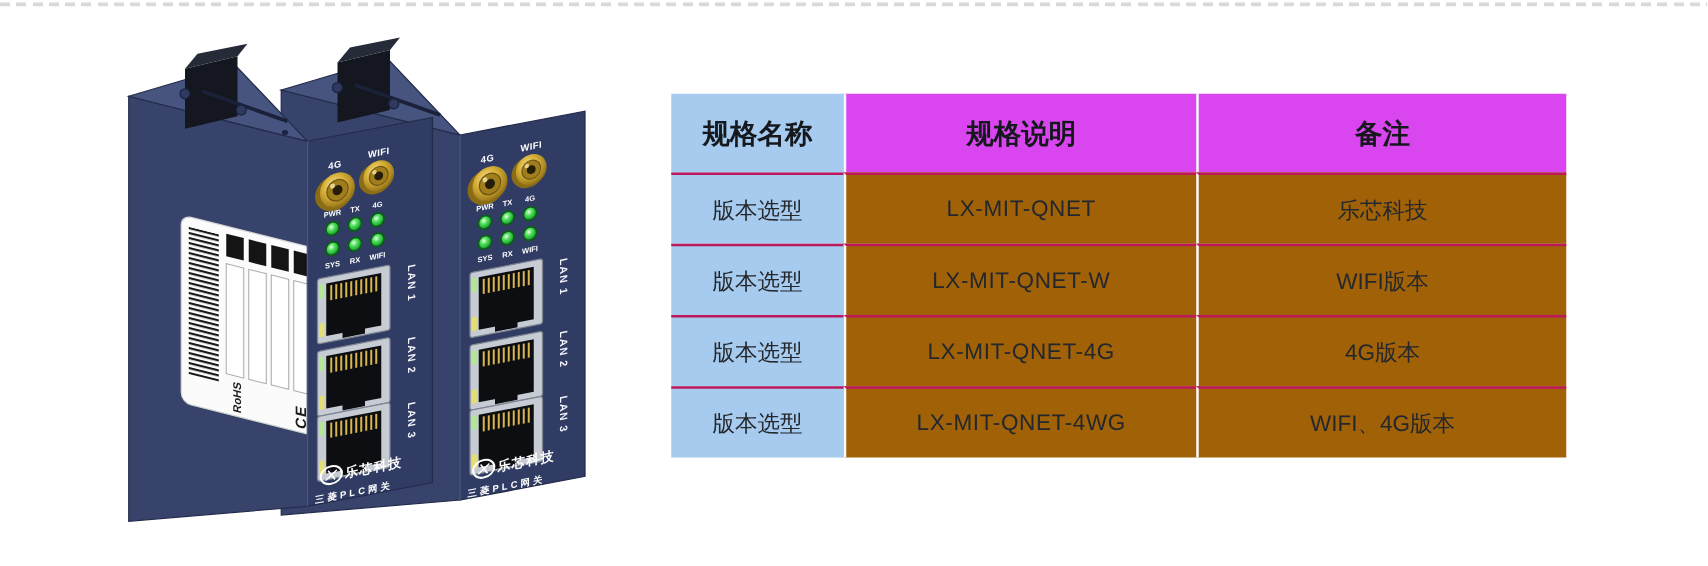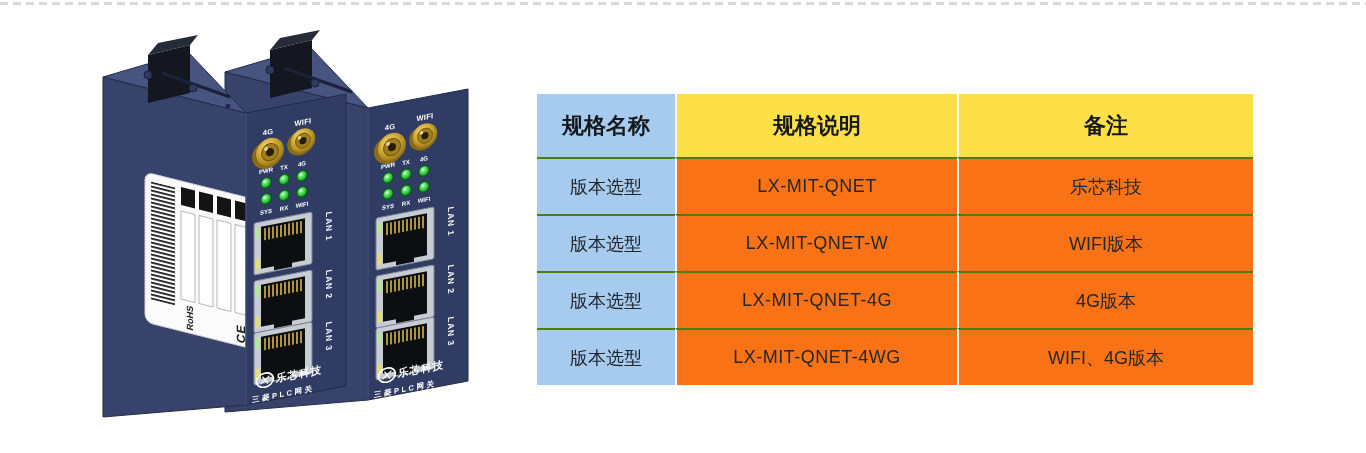--- a/index.html
+++ b/index.html
@@ -3,29 +3,29 @@
 <meta charset="utf-8">
 <style>
   html,body{margin:0;padding:0;background:#fff;}
   .stage{position:relative;width:1366px;height:453px;background:#ffffff;overflow:hidden;
          font-family:"Liberation Sans",sans-serif;}
   .dashed-top{position:absolute;left:0;top:2px;width:100%;height:3px;
       background:repeating-linear-gradient(to right,#d9d9d9 0 8px,transparent 8px 13px);}
   .photo{position:absolute;left:0;top:0;width:520px;height:453px;}
 
   
-  table.spec{position:absolute;left:537px;top:94px;width:716px;border-collapse:separate;
+  table.spec{position:absolute;left:537px;top:75px;width:716px;border-collapse:separate;
       border-spacing:0;table-layout:fixed;}
   table.spec th{height:63px;font-size:22px;font-weight:700;color:#15181d;text-align:center;
       vertical-align:middle;padding:0;}
   table.spec td{height:55px;font-size:18px;font-weight:400;color:#24272c;text-align:center;
-      vertical-align:middle;padding:0;border-top:2px solid #4d7c0f;}
+      vertical-align:middle;padding:0;border-top:2px solid #be185d;}
   th.h-name,td.c-name{background:#a6cbee;}
-  th.h-spec,th.h-note{background:#fde047;}
-  td.c-spec,td.c-note{background:#f97316;}
+  th.h-spec,th.h-note{background:#d946ef;}
+  td.c-spec,td.c-note{background:#a16207;}
   td.c-name{border-top-color:#d3e5f6;}
   th.h-spec,th.h-note{border-left:2px solid #f3f8fd;}
   td.c-spec,td.c-note{border-left:2px solid #fbfbfc;}
   td.c-spec{letter-spacing:.5px;}
 
   
   .dtxt{fill:#ffffff;font-family:"Liberation Sans",sans-serif;font-size:7.5px;font-weight:700;
         text-anchor:middle;letter-spacing:.3px;}
   .dtxt-s{fill:#ffffff;font-family:"Liberation Sans",sans-serif;font-size:6px;font-weight:700;
         text-anchor:middle;}

